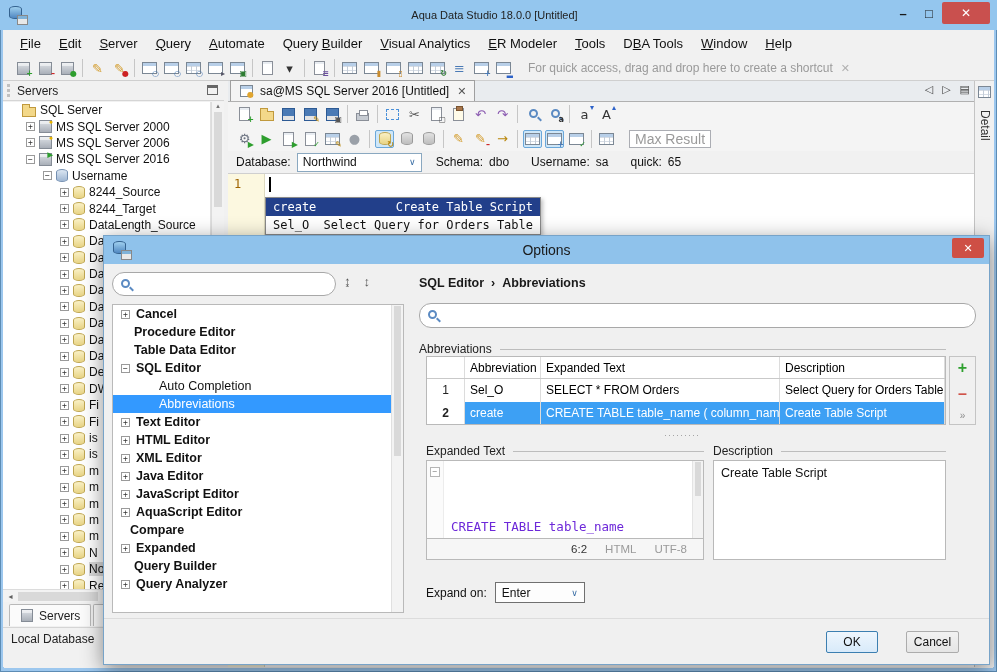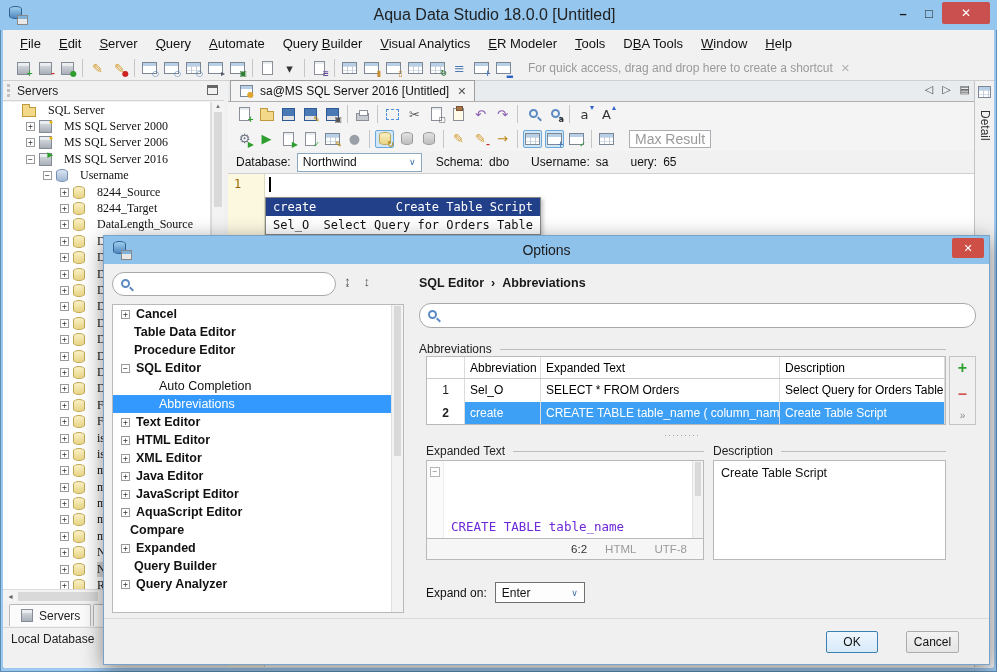--- a/index.html
+++ b/index.html
@@ -3,21 +3,21 @@
 <meta charset="utf-8">
 <style>
   * { margin:0; padding:0; box-sizing:border-box; }
   html,body { background:#444; }
   body { font-family:"Liberation Sans", sans-serif; }
   #screen { position:relative; width:997px; height:672px; margin:0 auto; background:#f1f1f1;
             overflow:hidden; box-shadow: inset 0 0 0 1px #5d8cb4, inset 0 0 0 4px #9cc7ee; }
 
   
   #titlebar { position:absolute; left:0; top:0; width:997px; height:30px; background:#94c6ee; display:flex; align-items:center; }
-  #title-text { position:absolute; left:0; right:8px; text-align:center; font-size:16px; color:#222; }
+  #title-text { position:absolute; left:0; right:8px; text-align:center; font-size:11px; color:#222; }
   .appicon { position:relative; width:20px; height:19px; margin-left:8px; }
   .appicon .cyl { position:absolute; left:1px; top:0; width:13px; height:13px; background:linear-gradient(#9fd0ef,#4f86c0); border:1px solid #34628f; border-radius:6px/3px; }
   .appicon .calc { position:absolute; right:0; bottom:0; width:11px; height:10px; background:#e8e8e8; border:1px solid #888;
                    background-image:linear-gradient(#7fb2d8 0 3px, transparent 3px); }
   .wbtn { width:26px; height:22px; display:flex; align-items:center; justify-content:center; font-size:13px; color:#1a1a1a; cursor:default; }
   #win-controls { position:absolute; right:7px; top:2px; display:flex; align-items:center; }
   #close-btn { width:48px; height:22px; background:#c9504e; border-radius:2px; color:#fff; font-size:12px; }
 
   
   #menubar { position:absolute; left:3px; top:30px; width:991px; height:26px; background:#f1f1f1; display:flex; align-items:center; padding-left:8px; }
@@ -61,21 +61,21 @@
   .sh-clip::before { content:""; position:absolute; left:2px; top:-3px; width:5px; height:3px; background:#a9764b; border:1px solid #7a5430; }
 
   
   #left-panel { position:absolute; left:3px; top:81px; width:221px; height:586px; background:#f1f1f1; }
   #lp-header { height:20px; display:flex; align-items:center; border-bottom:1px solid #d5d5d5; background:#f1f1f1; position:relative; padding-left:14px; }
   #lp-header::before { content:""; position:absolute; left:4px; top:3px; bottom:3px; width:3px; border-left:3px dotted #c0c0c0; }
   #lp-title { font-size:12px; color:#222; }
   #float-icon { position:absolute; right:6px; top:4px; width:11px; height:10px; border:1px solid #666; border-top:3px solid #666; }
   #server-tree { position:absolute; top:21px; left:0; width:208px; height:487px; background:#fff; overflow:hidden; border-right:1px solid #e0e0e0; }
   .trow { height:16.4px; display:flex; align-items:center; font-size:12px; color:#111; white-space:nowrap; }
-  .trow .lbl { margin-left:12px;font-family:Liberation Serif, serif; }
+  .trow .lbl { margin-left:4px; }
   .trow.sel-gray .lbl { background:#d9d9d9; }
   .exp { width:9px; height:9px; min-width:9px; border:1px solid #9a9a9a; background:#fff; font:8px/7px "DejaVu Sans Mono",monospace; text-align:center; color:#333; margin-right:4px; }
   .exp-sp { width:13px; min-width:13px; }
   .tico { display:inline-flex; }
   .tbadge { position:relative; }
   .tbadge::after { content:attr(data-b); position:absolute; font-size:7px; font-weight:bold; right:-2px; top:-3px; }
   #tree-vscroll { position:absolute; right:0; top:21px; width:13px; height:487px; background:#f3f3f3; border-left:1px solid #dcdcdc; font-size:7px; color:#707070; text-align:center; }
   #tree-vscroll .thumb { margin:2px 2px; height:95px; background:#d9d9d9; }
   #tree-hscroll { position:absolute; left:0; top:508px; width:221px; height:13px; background:#f3f3f3; border-top:1px solid #dcdcdc; display:flex; align-items:center; }
   #tree-hscroll .hbtn { width:15px; font-size:8px; color:#606060; text-align:center; }
@@ -646,21 +646,21 @@
       </span>
       <span class="ctx-pair">
           <span>Schema:</span>
           <span>dbo</span>
         </span>
       <span class="ctx-pair">
           <span>Username:</span>
           <span>sa</span>
         </span>
       <span class="ctx-pair">
-          <span>uery:</span>
+          <span>quick:</span>
           <span>65</span>
         </span>
     </div>
 
     <div id="editor">
       <div id="gutter"><span>1</span></div>
       <div id="caret"></div>
       <div id="ac-popup">
           <div class="ac-row sel">
             <span>create</span>
@@ -700,25 +700,25 @@
         <span>↕</span>
       </div>
       <div id="dlg-tree-box">
         <div id="dlg-tree-rows">
             <div class="dtrow bold" style="padding-left: 8px;">
               <span class="exp" style="margin-right: 6px;">+</span>
               <span>Cancel</span>
             </div>
             <div class="dtrow bold" style="padding-left: 8px;">
               <span class="exp-sp"></span>
+              <span>Procedure Editor</span>
+            </div>
+            <div class="dtrow bold" style="padding-left: 8px;">
+              <span class="exp-sp"></span>
               <span>Table Data Editor</span>
-            </div>
-            <div class="dtrow bold" style="padding-left: 8px;">
-              <span class="exp-sp"></span>
-              <span>Procedure Editor</span>
             </div>
             <div class="dtrow bold" style="padding-left: 8px;">
               <span class="exp" style="margin-right: 6px;">−</span>
               <span>SQL Editor</span>
             </div>
             <div class="dtrow" style="padding-left: 46px;">
               <span>Auto Completion</span>
             </div>
             <div class="dtrow dsel" style="padding-left: 46px;">
               <span>Abbreviations</span>

